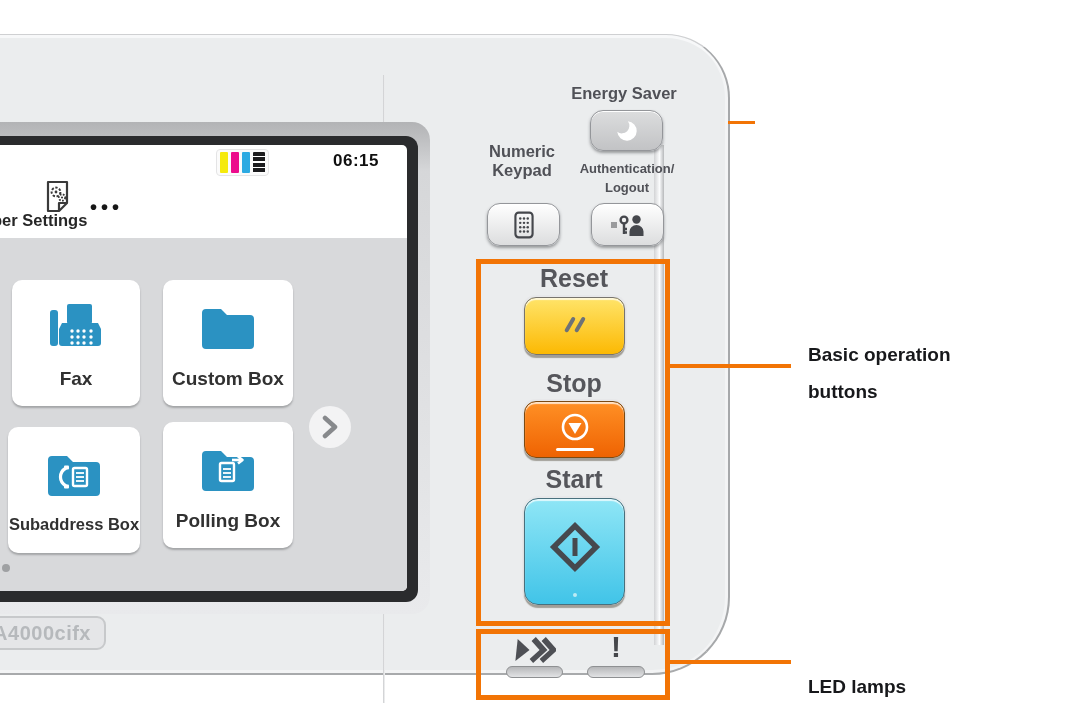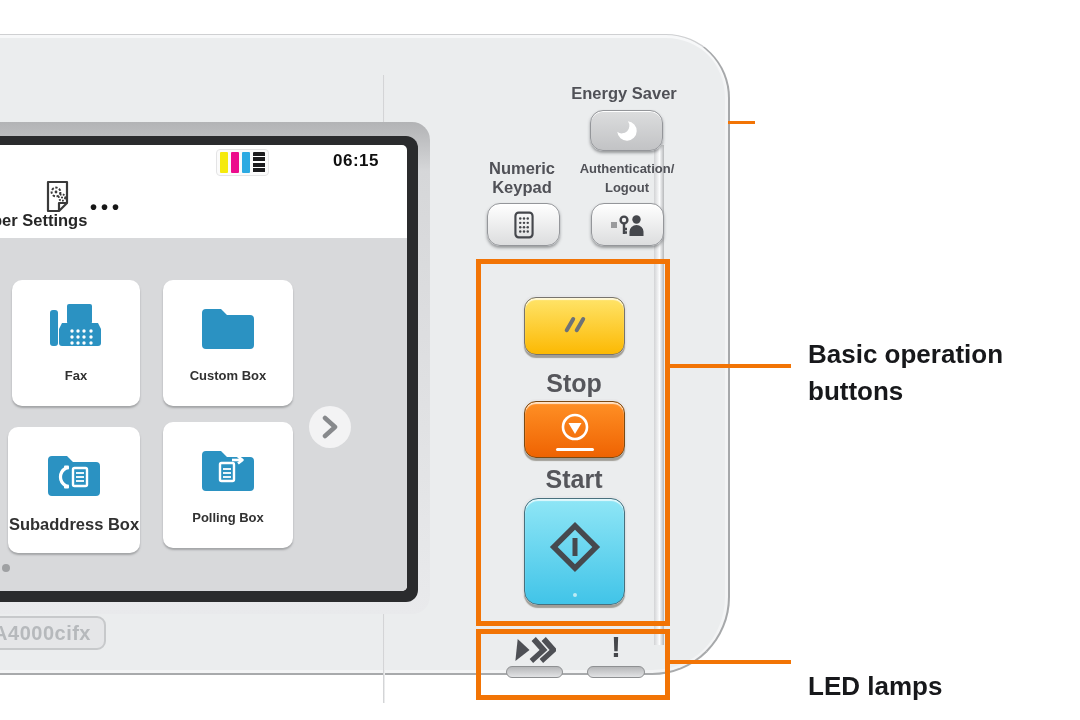--- a/index.html
+++ b/index.html
@@ -32,21 +32,21 @@
   .toner-bar{width:8px;height:21px;border-radius:1px;}
   .toner-bar.k{width:12px;background:repeating-linear-gradient(180deg,#1c1c1e 0 4px,#ffffff 4px 5.4px);}
   .clock{position:absolute;right:28px;top:6px;font-size:17px;font-weight:700;color:#101010;letter-spacing:.5px;}
   .settings-icon{position:absolute;left:73px;top:35px;}
   .settings-label{position:absolute;left:22px;top:66px;font-size:16.5px;font-weight:700;color:#262626;white-space:nowrap;}
   .more-dots{position:absolute;left:120px;top:51px;font-size:20px;font-weight:700;color:#161616;letter-spacing:4px;}
 
   .tile{position:absolute;width:130px;height:126px;background:#fff;border-radius:10px;
         box-shadow:0 2px 2px rgba(120,122,124,.55);display:flex;flex-direction:column;align-items:center;}
   .tile .t-icon{margin-top:18px;height:58px;display:flex;align-items:center;}
-  .tile .t-label{margin-top:12px;font-size:13px;font-weight:700;color:#313131;white-space:nowrap;}
+  .tile .t-label{margin-top:12px;font-size:19px;font-weight:700;color:#313131;white-space:nowrap;}
   .next-btn{position:absolute;left:339px;top:261px;width:42px;height:42px;border-radius:50%;
         background:#f3f3f4;display:flex;align-items:center;justify-content:center;}
   .page-dot{position:absolute;left:32px;top:419px;width:8px;height:8px;border-radius:50%;background:#9fa1a3;}
 
   .model-plate{position:absolute;left:-40px;top:616px;width:146px;height:34px;border-radius:9px;
         border:2px solid #c7c9cb;background:#e5e6e8;display:flex;align-items:center;justify-content:flex-end;
         padding-right:13px;box-sizing:border-box;font-size:20px;font-weight:700;color:#b6b9bc;letter-spacing:.5px;}
 
   
   .hw-label{position:absolute;text-align:center;font-weight:700;color:#505157;font-size:16.5px;line-height:19px;}
@@ -65,21 +65,21 @@
   .slash{display:inline-block;width:3.5px;height:17px;border-radius:2px;background:#6e7277;transform:rotate(30deg);}
   .slash+.slash{margin-left:7px;}
   .stop-underline{position:absolute;left:50%;bottom:6px;transform:translateX(-50%);
        width:38px;height:3px;border-radius:2px;background:#ffffff;}
   .start-dot{position:absolute;left:50%;bottom:7px;transform:translateX(-50%);
        width:4px;height:4px;border-radius:50%;background:#bceaf4;}
 
   
   .callout-box{position:absolute;border:5px solid #f27405;box-sizing:border-box;}
   .callout-line{position:absolute;height:4px;background:#f27405;}
-  .anno{position:absolute;font-size:26px;line-height:37px;font-weight:700;color:#17181b;white-space:nowrap;}
+  .anno{position:absolute;font-size:19px;line-height:37px;font-weight:700;color:#17181b;white-space:nowrap;}
 
   
   .excl{position:absolute;font-size:30px;font-weight:700;color:#45474b;}
   .led-slot{position:absolute;height:12px;border-radius:6px;border:1px solid #8e9092;
        background:linear-gradient(180deg,#b6b7b9,#e2e3e5);box-sizing:border-box;}
 </style>
 </head>
 <body>
 
 <div class="stage">
@@ -188,21 +188,21 @@
       <svg width="18" height="24" viewBox="0 0 18 24">
         <polyline points="4,3 14,12 4,21" fill="none" stroke="#87898c" stroke-width="4.5" stroke-linecap="round" stroke-linejoin="round"></polyline>
       </svg>
     </div>
     <div class="page-dot"></div>
   </div>
 
   <div class="model-plate">A4000cifx</div>
 
   <div class="hw-label" style="left:544px;top:84px;width:160px;">Energy Saver</div>
-  <div class="hw-label" style="left:452px;top:159px;width:140px;">
+  <div class="hw-label" style="left:452px;top:142px;width:140px;">
     <div>Numeric</div>
     <div>Keypad</div>
   </div>
   <div class="hw-label" style="left:552px;top:159px;width:150px;font-size:13px;">
     <div>Authentication/</div>
     <div>Logout</div>
   </div>
 
   <div class="hw-btn energy" style="left:590px;top:110px;width:71px;height:39px;">
     <svg width="26" height="26" viewBox="0 0 24 24" style="transform:scaleX(-1)">
@@ -231,20 +231,21 @@
   <div class="hw-btn" style="left:591px;top:203px;width:71px;height:41px;">
     <svg width="36" height="28" viewBox="0 0 36 28">
       <rect x="1" y="11" width="6" height="6" fill="#9a9b9d"></rect>
       <circle cx="14" cy="9" r="3.4" fill="none" stroke="#45474c" stroke-width="2.4"></circle>
       <path d="M14 12.5 V23 M14 18 h3 M14 21.5 h3" stroke="#45474c" stroke-width="2.4" fill="none"></path>
       <circle cx="26.5" cy="8.5" r="4.2" fill="#45474c"></circle>
       <path d="M19.5,25 v-4.5 a7,6.5 0 0 1 14,0 V25 z" fill="#45474c"></path>
     </svg>
   </div>
 
+  <div class="key-label" style="left:504px;top:264px;width:140px;">Reset</div>
   <div class="key reset" style="left:524px;top:297px;width:99px;height:56px;">
     <span><span class="slash"></span><span class="slash"></span></span>
   </div>
 
   <div class="key-label" style="left:504px;top:369px;width:140px;">Stop</div>
   <div class="key stop" style="left:524px;top:401px;width:99px;height:55px;">
     <svg width="32" height="32" viewBox="0 0 32 32" style="margin-bottom:6px">
       <circle cx="16" cy="16" r="12" fill="none" stroke="#fff" stroke-width="2.6"></circle>
       <polygon points="9.5,12 22.5,12 16,23" fill="#fff"></polygon>
     </svg>

